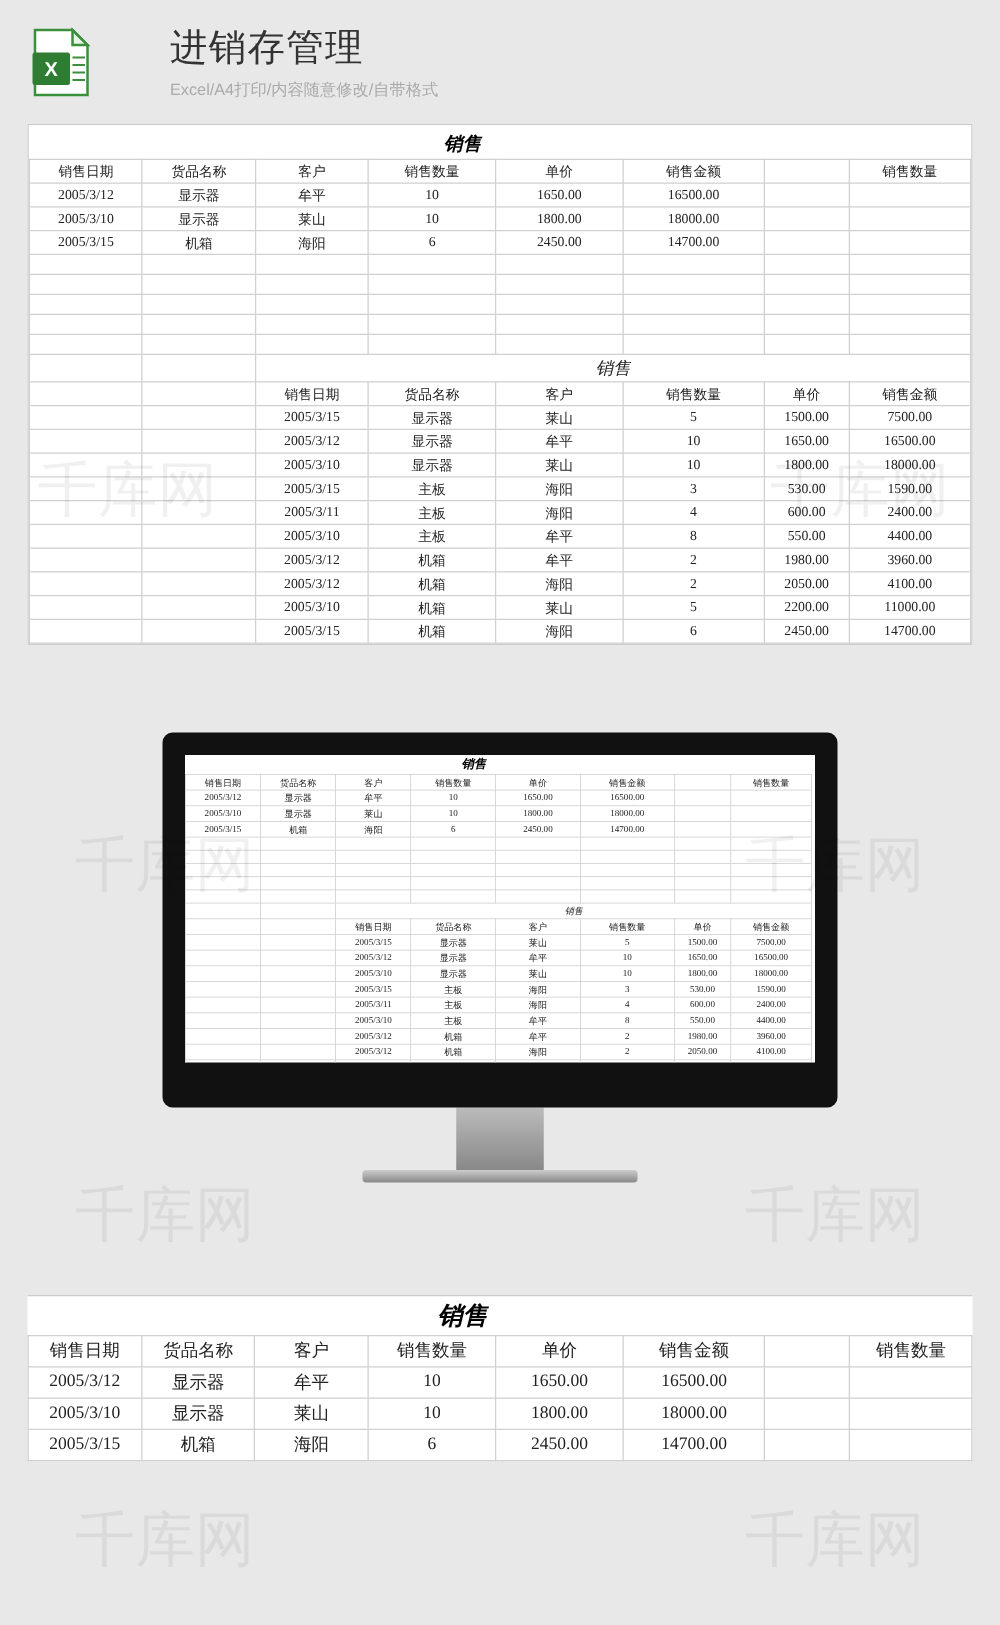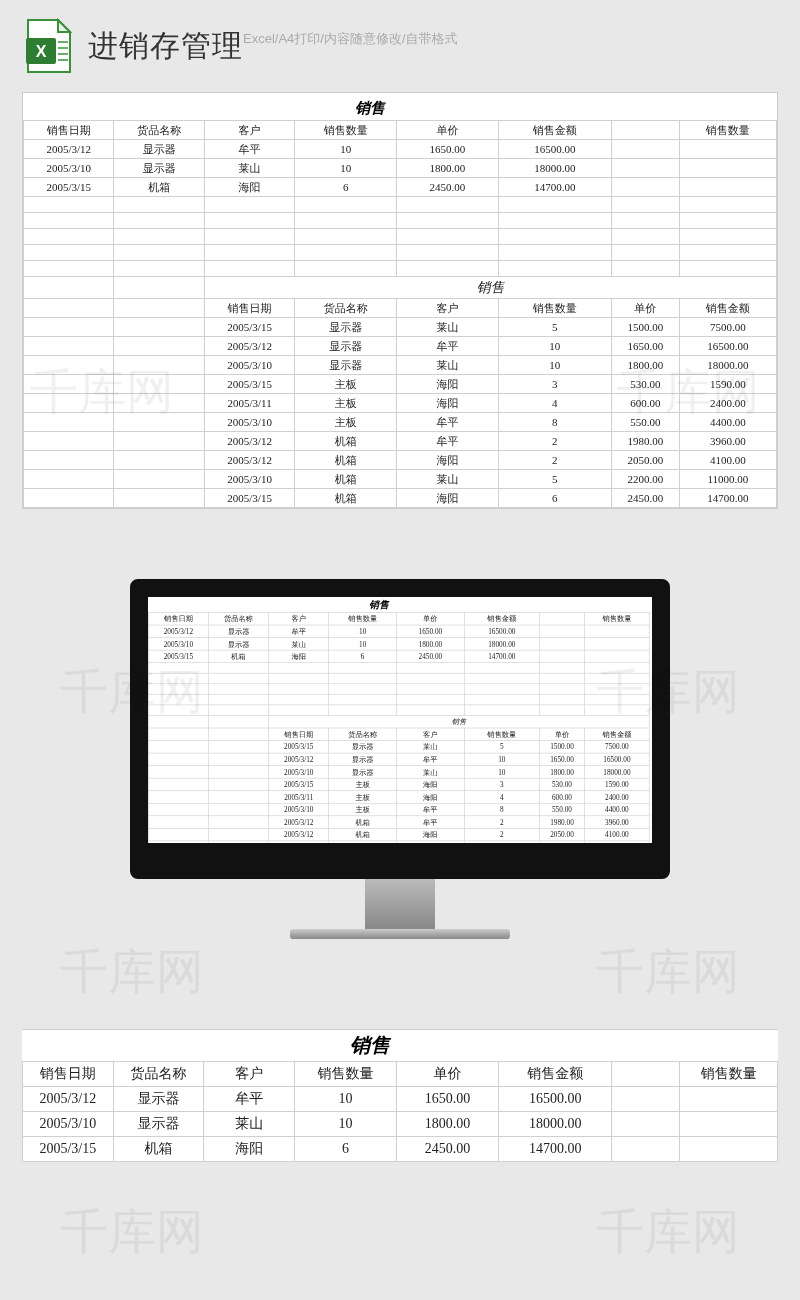--- a/index.html
+++ b/index.html
@@ -33,21 +33,21 @@
     align-items: center;
     padding: 18px 22px 10px 22px;
     background: #e8e8e8;
   }
   .file-icon {
     width: 52px;
     height: 56px;
     margin-right: 14px;
     flex-shrink: 0;
   }
-  .header-text { display: flex; flex-direction: row; }
+  .header-text { display: flex; flex-direction: column; margin-left: 48px; }
   .header-title {
     font-size: 30px;
     color: #333;
     font-family: "Microsoft YaHei", sans-serif;
     font-weight: 400;
     letter-spacing: 1px;
   }
   .header-sub {
     font-size: 13px;
     color: #aaa;

